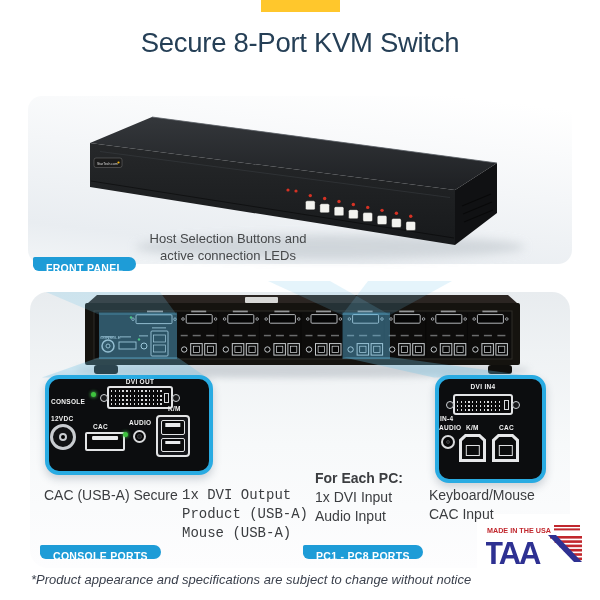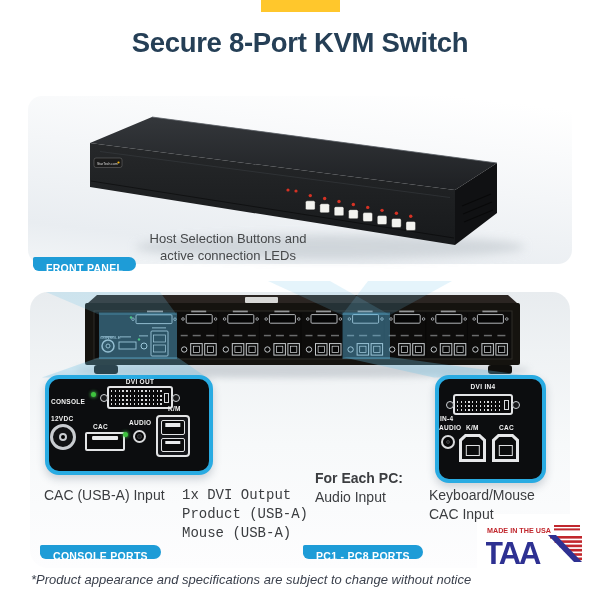--- a/index.html
+++ b/index.html
@@ -2,21 +2,21 @@
 <html style="--accent_yellow: #FFC72C; --badge_blue: #1E9CD7; --title_navy: #253F56; --callout_border: #29ABE2; --highlight_blue: rgba(96,190,233,0.42); --taa_navy: #2E3192; --taa_red: #C1272D; --led_green: #3EC43E; --led_red: #D63224;"><head>
 <meta charset="utf-8">
 <style>
   html,body{margin:0;padding:0;background:#fff;}
   #stage{position:relative;width:600px;height:600px;background:#fff;overflow:hidden;
          font-family:"Liberation Sans",sans-serif;}
 
   
   #accent-tab{position:absolute;left:261px;top:0;width:79px;height:12px;background:var(--accent_yellow);}
   #page-title{position:absolute;left:0;right:0;top:27px;text-align:center;
-              font-size:27.5px;font-weight:700;color:var(--title_navy);letter-spacing:-.3px;}
+              font-size:27.5px;font-weight:400;color:var(--title_navy);letter-spacing:-.3px;}
 
   
   #front-backdrop{position:absolute;left:28px;top:96px;width:544px;height:168px;border-radius:14px;
      background:linear-gradient(187deg,#ffffff 6%,#f4f6f8 45%,#e9edf1 82%,#f2f5f7 100%);}
   #rear-backdrop{position:absolute;left:30px;top:292px;width:540px;height:276px;border-radius:18px;
      background:linear-gradient(180deg,#e8ecef 0%,#eff2f4 22%,#f7f9fa 55%,#fdfdfe 100%);}
   #taa-patch{position:absolute;left:477px;top:514px;width:110px;height:62px;background:#fff;border-radius:10px;}
 
   #scene{position:absolute;left:0;top:0;}
 
@@ -318,29 +318,30 @@
     <div class="plabel" style="left:1px;top:36px;">IN-4</div>
     <div class="plabel" style="left:0px;top:45px;">AUDIO</div>
     <div class="jack" style="left:2px;top:56px;width:14px;height:14px;"></div>
     <div class="plabel" style="left:27px;top:45px;">K/M</div>
     <div class="usbb" style="left:20px;top:55px;width:27px;height:28px;"></div>
     <div class="plabel" style="left:60px;top:45px;">CAC</div>
     <div class="usbb" style="left:53px;top:55px;width:27px;height:28px;"></div>
   </div>
 
   <div class="note" style="left:44px;top:486px;">
-    <div>CAC (USB-A) Input</div>
+    <div>CAC (USB-A) Secure</div>
   </div>
   <div class="note" style="left:182px;top:486px;font-family:Liberation Mono, monospace;">
     <div>1x DVI Output</div>
     <div>Product (USB-A)</div>
     <div>Mouse (USB-A)</div>
   </div>
   <div class="note" style="left:315px;top:469px;">
     <div class="t">For Each PC:</div>
+    <div>1x DVI Input</div>
     <div>Audio Input</div>
   </div>
   <div class="note" style="left:429px;top:486px;">
     <div>Keyboard/Mouse</div>
     <div>CAC Input</div>
   </div>
 
   <div class="badge" style="left:40px;top:545px;">CONSOLE PORTS</div>
   <div class="badge" style="left:303px;top:545px;">PC1 - PC8 PORTS</div>
 

